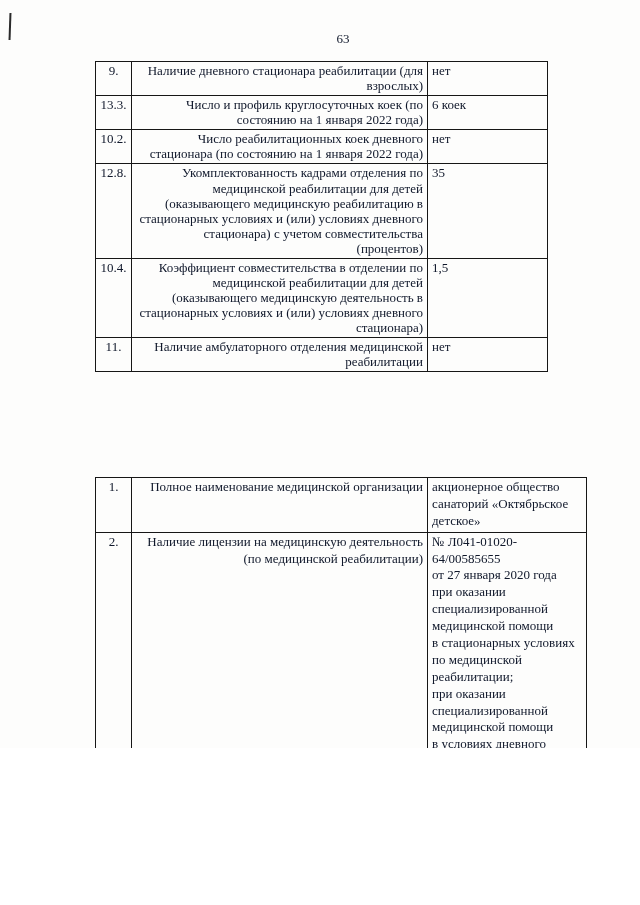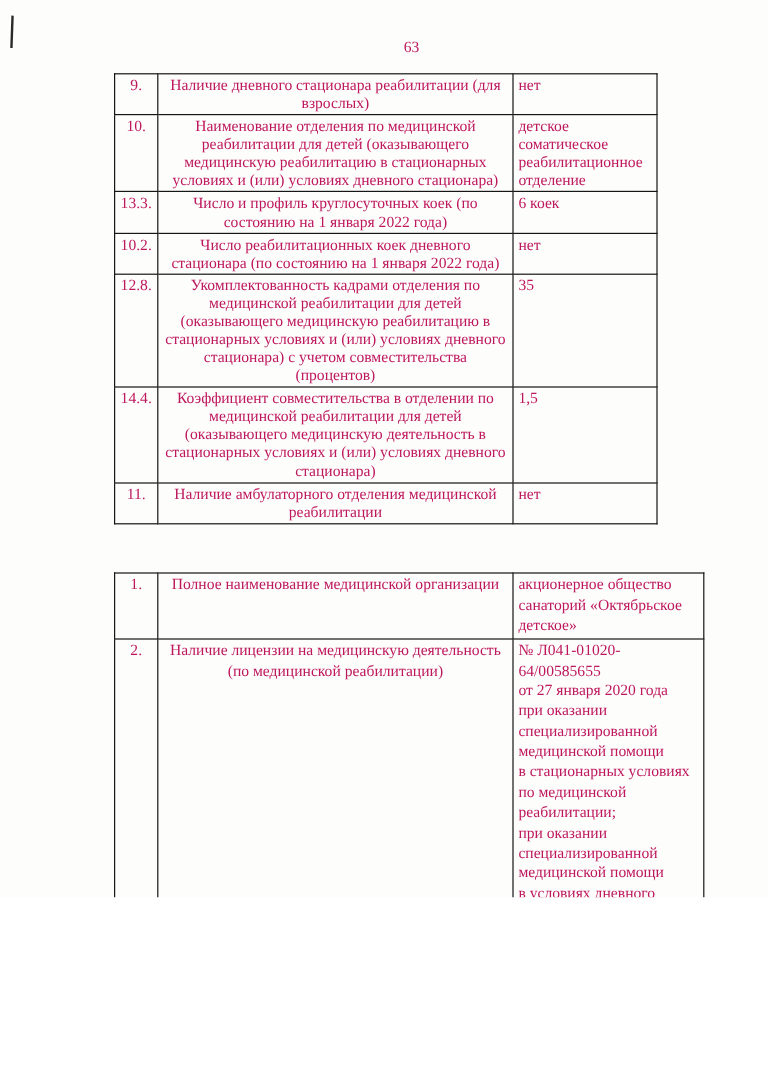--- a/index.html
+++ b/index.html
@@ -6,21 +6,21 @@
     margin: 0;
     padding: 0;
     background: #ffffff;
   }
   .page {
     position: relative;
     width: 640px;
     height: 748px;
     background: #fdfdfc;
     font-family: "Liberation Serif", "DejaVu Serif", serif;
-    color: #be185d;
+    color: #0f172a;
     overflow: hidden;
   }
   .page-number {
     position: absolute;
     top: 31px;
     left: 0;
     width: 100%;
     text-align: center;
     text-indent: 46px;
     font-size: 13px;
@@ -56,21 +56,21 @@
     border: 1px solid #161616;
     vertical-align: top;
     padding: 1px 4px 2px 4px;
   }
   td.c-num {
     text-align: center;
     padding-left: 1px;
     padding-right: 1px;
   }
   td.c-desc {
-    text-align: center;
+    text-align: right;
     padding-left: 6px;
   }
   td.c-val {
     text-align: left;
     white-space: pre-line;
   }
 </style>
 </head>
 <body>
 
@@ -86,43 +86,36 @@
       <col style="width:296px">
       <col style="width:120px">
     </colgroup>
     <tbody>
       <tr>
         <td class="c-num">9.</td>
         <td class="c-desc">Наличие дневного стационара реабилитации (для взрослых)</td>
         <td class="c-val">нет</td>
       </tr>
       <tr>
-        <td class="c-num">10.</td>
-        <td class="c-desc">Наименование отделения по медицинской реабилитации для детей (оказывающего медицинскую реабилитацию в стационарных условиях и (или) условиях дневного стационара)</td>
-        <td class="c-val">детское соматическое
-реабилитационное
-отделение</td>
-      </tr>
-      <tr>
         <td class="c-num">13.3.</td>
         <td class="c-desc">Число и профиль круглосуточных коек (по состоянию на 1 января 2022 года)</td>
         <td class="c-val">6 коек</td>
       </tr>
       <tr>
         <td class="c-num">10.2.</td>
         <td class="c-desc">Число реабилитационных коек дневного стационара (по состоянию на 1 января 2022 года)</td>
         <td class="c-val">нет</td>
       </tr>
       <tr>
         <td class="c-num">12.8.</td>
         <td class="c-desc">Укомплектованность кадрами отделения по медицинской реабилитации для детей (оказывающего медицинскую реабилитацию в стационарных условиях и (или) условиях дневного стационара) с учетом совместительства (процентов)</td>
         <td class="c-val">35</td>
       </tr>
       <tr>
-        <td class="c-num">14.4.</td>
+        <td class="c-num">10.4.</td>
         <td class="c-desc">Коэффициент совместительства в отделении по медицинской реабилитации для детей (оказывающего медицинскую деятельность в стационарных условиях и (или) условиях дневного стационара)</td>
         <td class="c-val">1,5</td>
       </tr>
       <tr>
         <td class="c-num">11.</td>
         <td class="c-desc">Наличие амбулаторного отделения медицинской реабилитации</td>
         <td class="c-val">нет</td>
       </tr>
     </tbody>
   </table>

